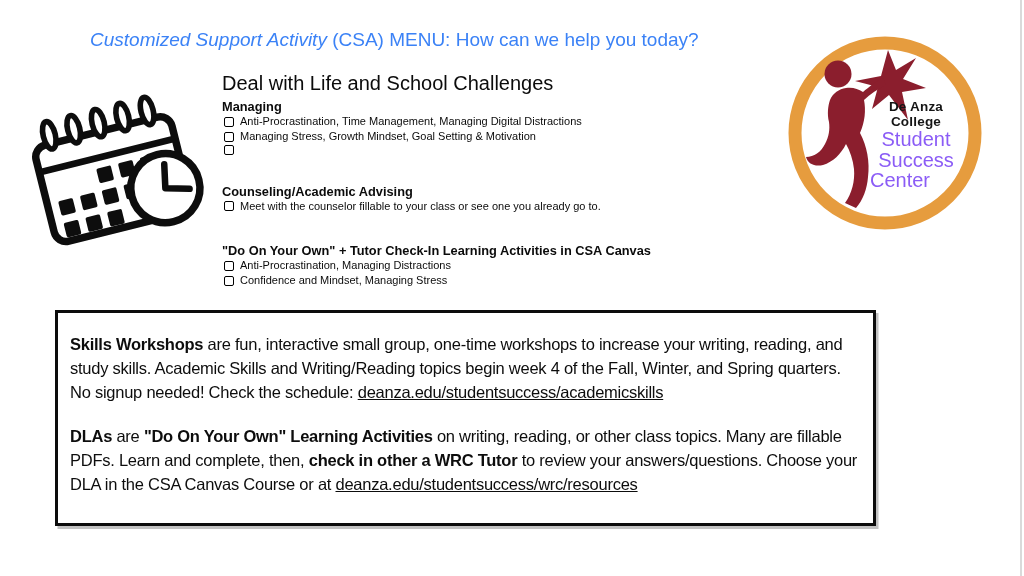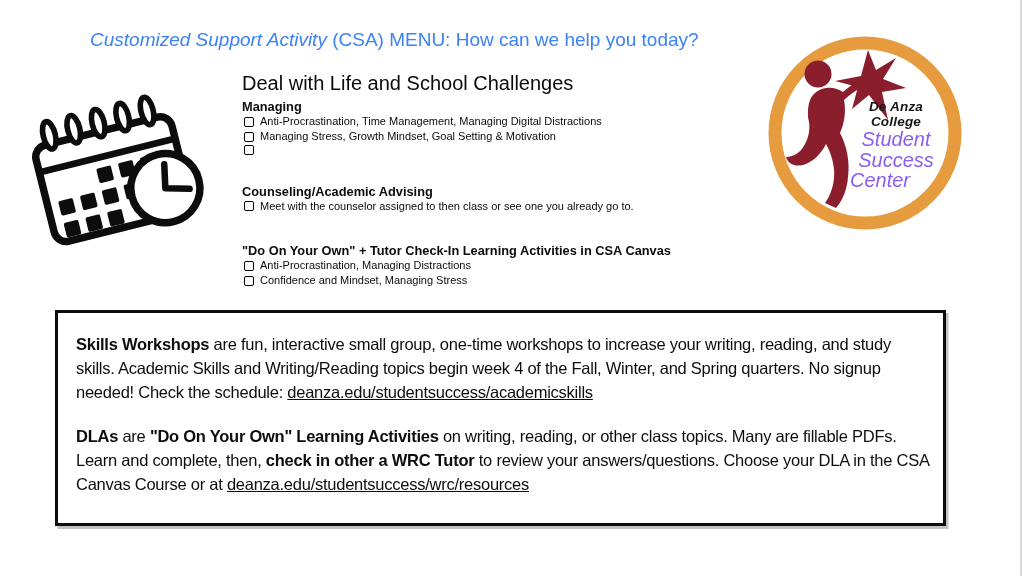--- a/index.html
+++ b/index.html
@@ -9,41 +9,41 @@
   }
   
   .title{position:absolute;left:90px;top:29px;font-size:19px;white-space:nowrap;color:#3b82f6;}
   .title .it{font-style:italic;}
 
   
   .calendar{position:absolute;left:26px;top:94px;width:182px;height:152px;}
   .calendar svg{width:100%;height:100%;}
 
   
-  .menu{position:absolute;left:242px;top:71px;width:560px;color:#0b0b0b;}
+  .menu{position:absolute;left:222px;top:71px;width:560px;color:#0b0b0b;}
   .menu-heading{font-size:20px;line-height:24px;margin-bottom:4px;font-weight:400;}
   .sec{margin-top:0;}
   .sec.gap{margin-top:29px;}
   .sec-h{font-weight:bold;font-size:12.8px;line-height:15px;}
   .item{font-size:11px;line-height:15.3px;display:flex;align-items:center;}
   .cb{width:8px;height:8px;border:1.3px solid #000;border-radius:2px;flex:none;margin:0 6px 0 2px;}
 
   
-  .logo{position:absolute;left:766px;top:34px;width:198px;height:198px;font-style:italic;}
+  .logo{position:absolute;left:786px;top:34px;width:198px;height:198px;}
   .logo svg{position:absolute;left:0;top:0;width:198px;height:198px;}
   .logo-text{position:absolute;left:54px;top:66px;width:152px;text-align:center;}
   .lt-bold{font-weight:bold;font-size:13.5px;line-height:14.5px;color:#151515;letter-spacing:.2px;}
   .lt-light{font-size:20px;line-height:20.5px;color:#8b5cf6;}
   .lt-last{transform:translateX(-16px);}
 
   
   .info-box{
-    position:absolute;left:55px;top:310px;width:891px;height:216px;box-sizing:border-box;
+    position:absolute;left:55px;top:310px;width:821px;height:216px;box-sizing:border-box;
     border:3.5px solid #0c0c0c;box-shadow:2.5px 3px 0 #c2c2c2;background:#fff;
-    padding:20px 14px 0 18px;font-size:16.5px;letter-spacing:-0.25px;line-height:23.8px;color:#0d0d0d;
+    padding:20px 14px 0 12px;font-size:16.5px;letter-spacing:-0.25px;line-height:23.8px;color:#0d0d0d;
   }
   .info-box p{margin:0;}
   .info-box p + p{margin-top:21px;}
   .info-box b{font-weight:bold;}
   .lnk{color:#0d0d0d;text-decoration:underline;cursor:pointer;}
 
   .edge{position:absolute;right:2px;top:0;bottom:0;width:2px;background:#dadada;}
 </style>
 </head>
 <body>
@@ -95,21 +95,21 @@
       </div>
     <div class="item">
         <span class="cb"></span>
       </div>
   </div>
 
   <div class="sec gap">
     <div class="sec-h">Counseling/Academic Advising</div>
     <div class="item">
         <span class="cb"></span>
-        <span>Meet with the counselor assigned to then class or see one you already go to.</span>
+        <span>Meet with the counselor fillable to your class or see one you already go to.</span>
       </div>
   </div>
 
   <div class="sec gap">
     <div class="sec-h">"Do On Your Own" + Tutor Check-In Learning Activities in CSA Canvas</div>
     <div class="item">
         <span class="cb"></span>
         <span>Anti-Procrastination, Managing Distractions</span>
       </div>
     <div class="item">

